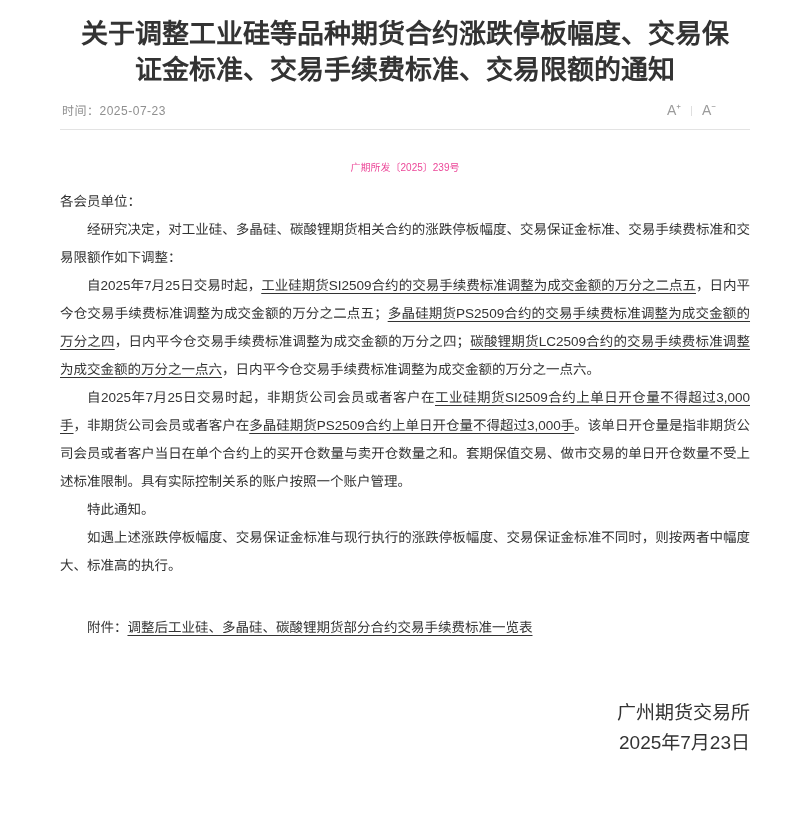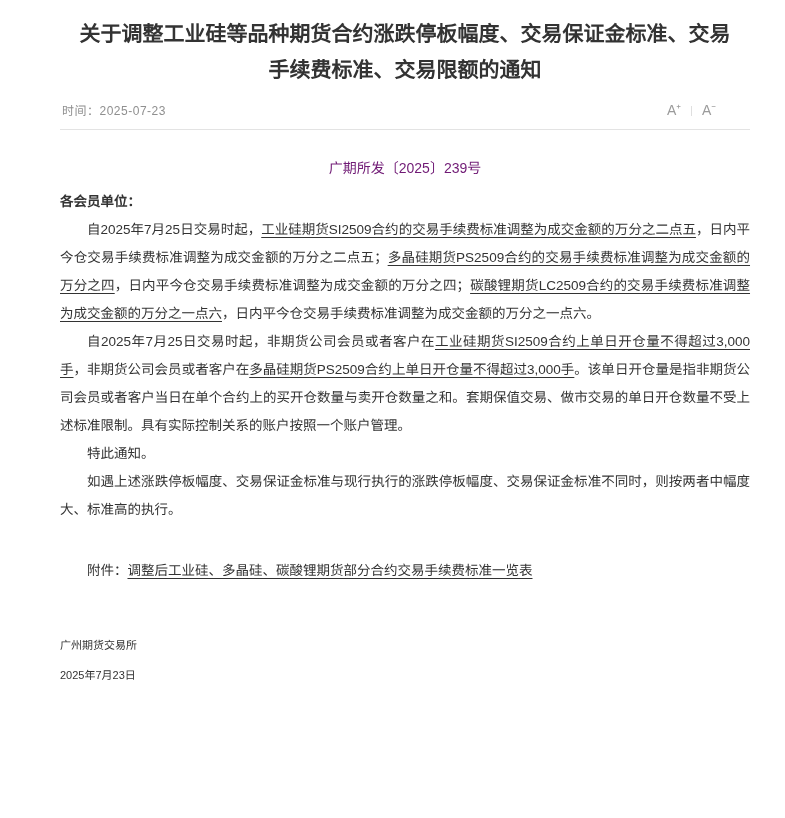--- a/index.html
+++ b/index.html
@@ -12,21 +12,21 @@
     height: 818px;
     color: #333333;
     overflow: hidden;
   }
   .page {
     width: 690px;
     margin-left: 60px;
     padding-top: 14px;
   }
   .title {
-    font-size: 21px;
+    font-size: 27px;
     font-weight: 700;
     color: #333333;
     text-align: center;
     line-height: 36px;
     padding: 2px 10px 8px 10px;
   }
   .meta-row {
     display: flex;
     justify-content: space-between;
     align-items: center;
@@ -55,55 +55,54 @@
     color: #dcdcdc;
     font-size: 11px;
   }
   .rule {
     border: none;
     border-top: 1px solid #e3e3e3;
     height: 0;
   }
   .doc-no {
     text-align: center;
-    font-size: 14px;
-    color: #701a75;
+    font-size: 10px;
+    color: #ec4899;
     margin-top: 24px;
     margin-bottom: 6px;
     line-height: 28px;
   }
   .body-text p.para {
     font-size: 13.5px;
     color: #333333;
     line-height: 28px;
     text-align: justify;
     text-indent: 2em;
   }
-  .body-text p.para.no-indent { text-indent: 0; font-weight: bold; }
+  .body-text p.para.no-indent { text-indent: 0; }
   .u-seg {
     text-decoration: underline;
     text-underline-offset: 3px;
   }
   .attachment {
     margin-top: 34px;
     font-size: 13.5px;
     line-height: 28px;
     text-indent: 2em;
-    font-family: Liberation Mono, monospace;
   }
   .attachment-link {
     color: #333333;
     text-decoration: underline;
     text-underline-offset: 3px;
     cursor: pointer;
   }
   .signature {
-    margin-top: 44px;
-    text-align: left;
-    font-size: 11px;
+    margin-top: 56px;
+    text-align: right;
+    font-size: 19px;
     line-height: 30px;
     color: #333333;
   }
 </style>
 </head>
 <body>
 
 <div class="page">
 
   <h1 class="title">关于调整工业硅等品种期货合约涨跌停板幅度、交易保证金标准、交易手续费标准、交易限额的通知</h1>
@@ -116,20 +115,21 @@
       <a class="ctrl">A⁻</a>
     </span>
   </div>
 
   <hr class="rule">
 
   <div class="doc-no">广期所发〔2025〕239号</div>
 
   <div class="body-text" id="paragraphs">
       <p class="para no-indent"><span class="">各会员单位：</span></p>
+      <p class="para"><span class="">经研究决定，对工业硅、多晶硅、碳酸锂期货相关合约的涨跌停板幅度、交易保证金标准、交易手续费标准和交易限额作如下调整：</span></p>
       <p class="para"><span class="">自2025年7月25日交易时起，</span><span class="u-seg">工业硅期货SI2509合约的交易手续费标准调整为成交金额的万分之二点五</span><span class="">，日内平今仓交易手续费标准调整为成交金额的万分之二点五；</span><span class="u-seg">多晶硅期货PS2509合约的交易手续费标准调整为成交金额的万分之四</span><span class="">，日内平今仓交易手续费标准调整为成交金额的万分之四；</span><span class="u-seg">碳酸锂期货LC2509合约的交易手续费标准调整为成交金额的万分之一点六</span><span class="">，日内平今仓交易手续费标准调整为成交金额的万分之一点六。</span></p>
       <p class="para"><span class="">自2025年7月25日交易时起，非期货公司会员或者客户在</span><span class="u-seg">工业硅期货SI2509合约上单日开仓量不得超过3,000手</span><span class="">，非期货公司会员或者客户在</span><span class="u-seg">多晶硅期货PS2509合约上单日开仓量不得超过3,000手</span><span class="">。该单日开仓量是指非期货公司会员或者客户当日在单个合约上的买开仓数量与卖开仓数量之和。套期保值交易、做市交易的单日开仓数量不受上述标准限制。具有实际控制关系的账户按照一个账户管理。</span></p>
       <p class="para"><span class="">特此通知。</span></p>
       <p class="para"><span class="">如遇上述涨跌停板幅度、交易保证金标准与现行执行的涨跌停板幅度、交易保证金标准不同时，则按两者中幅度大、标准高的执行。</span></p>
     </div>
 
   <p class="attachment"><span>附件：</span><a class="attachment-link">调整后工业硅、多晶硅、碳酸锂期货部分合约交易手续费标准一览表</a></p>
 
   <div class="signature">
     <p>广州期货交易所</p>

